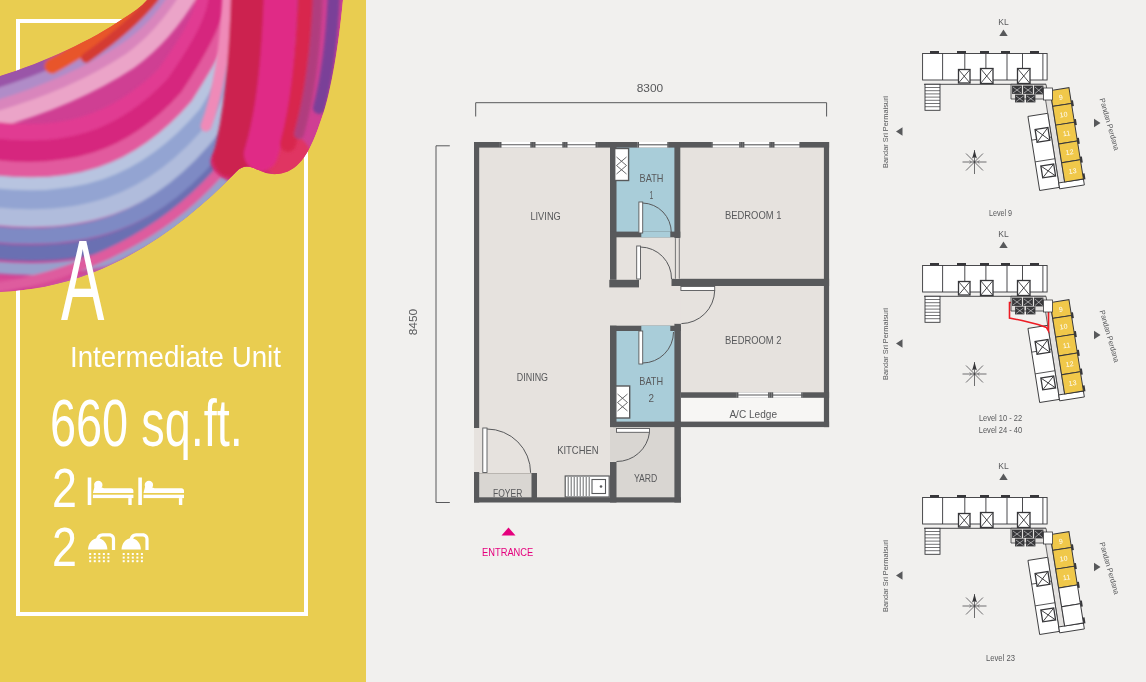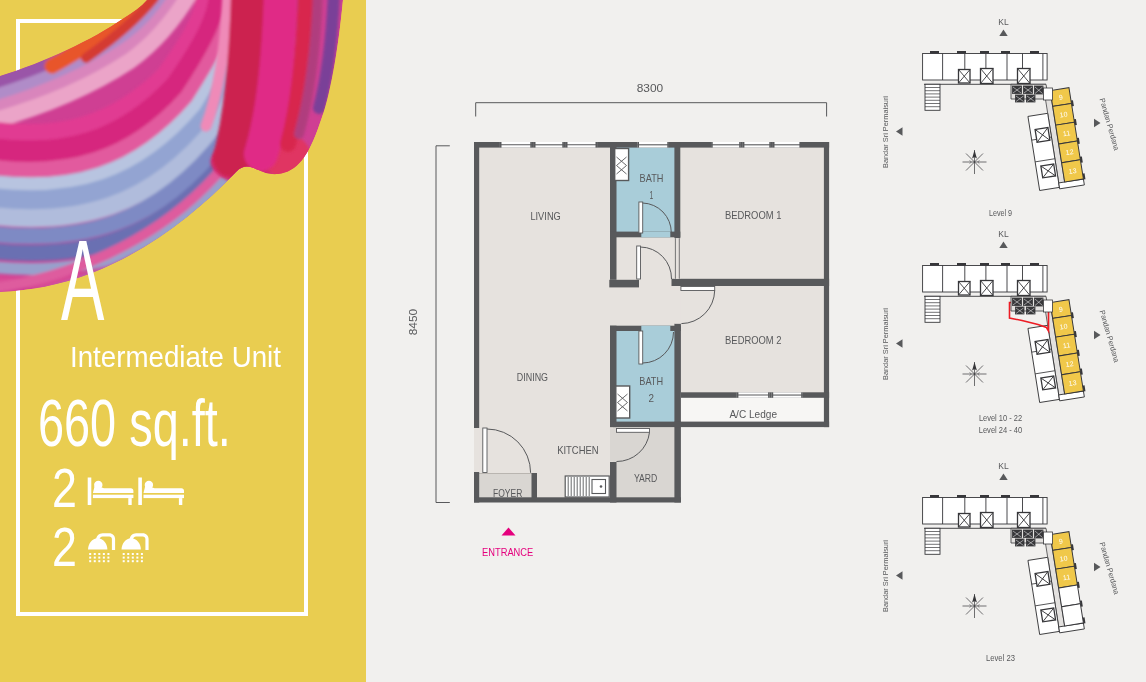--- a/index.html
+++ b/index.html
@@ -54,21 +54,21 @@
 <path d="M318,-8 C316,48 309,98 299,134" stroke="#b03d7e" stroke-width="10"></path>
 <path d="M334,-8 C332,40 327,78 319,108" stroke="#7a3f98" stroke-width="12"></path>
 </g>
 </g>
   </svg>
 
 <div class="abs" style="left:61px;top:225px;width:100px;"><span style="display:inline-block;font-size:115px;line-height:0.97;color:#fff;transform:scaleX(0.565);transform-origin:0 0;">A</span></div>
 
 <div class="abs" style="left:45.5px;top:341px;width:260px;margin-left:24px;"><span style="display:inline-block;font-size:29px;color:#fff;transform:scaleX(0.955);transform-origin:0 0;white-space:nowrap;">Intermediate Unit</span></div>
 
-<div class="abs" style="left:38px;top:385px;width:260px;text-align:center;"><span style="display:inline-block;font-size:66px;color:#fff;transform:scaleX(0.71);transform-origin:0 0;white-space:nowrap;">660 sq.ft.</span></div>
+<div class="abs" style="left:50px;top:385px;width:260px;text-align:center;"><span style="display:inline-block;font-size:66px;color:#fff;transform:scaleX(0.71);transform-origin:0 0;white-space:nowrap;">660 sq.ft.</span></div>
 
 <div class="abs" style="left:52px;top:468px;"><span style="display:inline-block;font-size:56px;line-height:0.70;color:#fff;transform:scaleX(0.80);transform-origin:0 0;">2</span></div>
 
 <svg class="abs" style="left:87px;top:477px;" width="100" height="29" viewBox="0 0 100 29">
     <g transform="translate(0.7,0)" fill="#fff">
 <rect x="0" y="0.5" width="3.6" height="27.5"></rect>
 <circle cx="10.6" cy="7.9" r="4.2"></circle>
 <path d="M5.2,15.9 L6.8,9.6 C7.1,8.5 8.2,8 9.2,8.4 L15.5,11 C16,11.2 16.6,11.3 17.2,11.3 L43.2,11.3 C44.6,11.3 45.7,12.4 45.7,13.8 L45.7,15.9 Z"></path>
 <rect x="5.2" y="17.7" width="40.5" height="3.4"></rect>
 <rect x="40.6" y="21.1" width="3.4" height="6.9"></rect>

